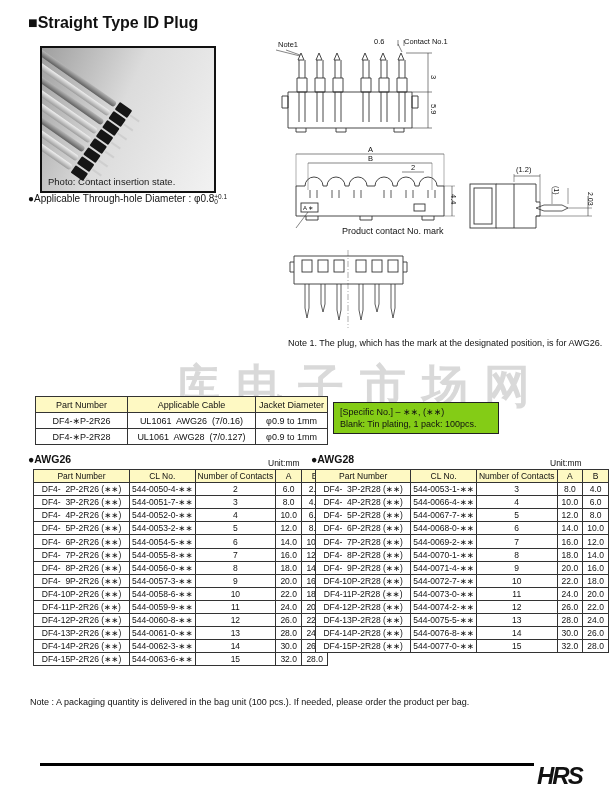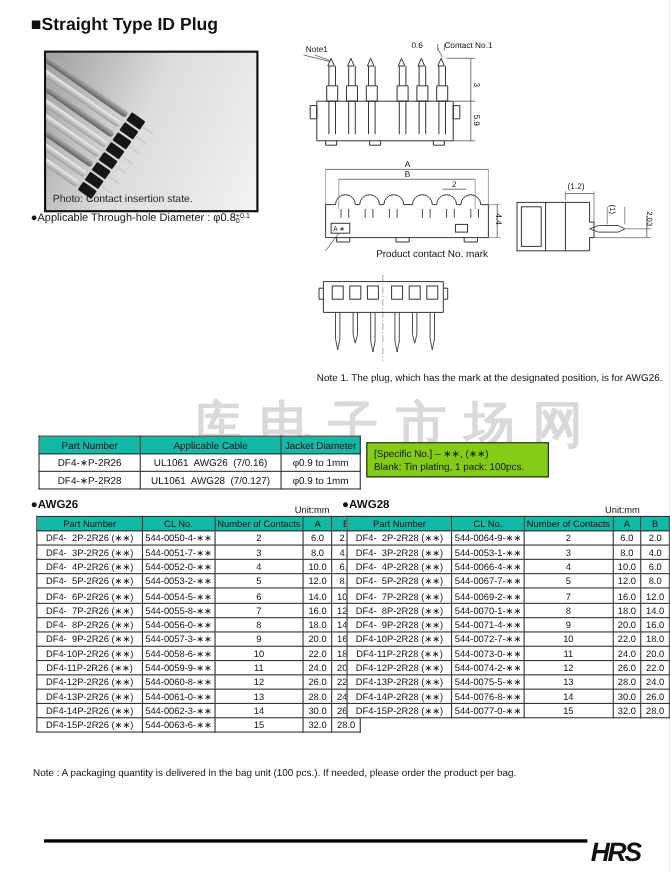--- a/index.html
+++ b/index.html
@@ -3,37 +3,37 @@
 <meta charset="utf-8">
 <style>
   html,body{margin:0;padding:0;background:#888;}
   .page{position:relative;width:609px;height:793px;background:#fff;overflow:hidden;
         font-family:"Liberation Sans",sans-serif;color:#111;}
   .abs{position:absolute;}
   .watermark{left:174px;top:356px;font-size:46px;font-weight:bold;color:#d9d9d9;
              letter-spacing:16px;z-index:0;white-space:nowrap;}
   .title{left:28px;top:14px;font-size:16px;font-weight:bold;z-index:2;}
   .photo{left:40px;top:46px;width:172px;height:143px;border:2px solid #111;
-         background:linear-gradient(115deg,#9f9f9f,#dcdcdc 45%,#f2f2f2);overflow:hidden;z-index:2;padding-left:19px;}
+         background:linear-gradient(115deg,#9f9f9f,#dcdcdc 45%,#f2f2f2);overflow:hidden;z-index:2;}
   .cableset{position:absolute;left:-46px;top:-34px;transform:rotate(35deg);transform-origin:0 0;}
   .cablerow{display:flex;align-items:center;height:11px;}
   .cable-strip{width:150px;height:6px;background:linear-gradient(#efefef,#9c9c9c);border-radius:3px;}
   .cable-strip.dark{background:linear-gradient(#b5b5b5,#5f5f5f);}
   .plug-block{width:15px;height:9px;background:#161616;margin-left:2px;border-radius:1px;}
   .plug-pin{width:11px;height:2px;background:#cfcfcf;margin-left:1px;}
   .photo-caption{position:absolute;left:6px;bottom:4px;font-size:9.5px;color:#1a1a1a;}
   .through-hole{left:28px;top:193px;font-size:10px;z-index:2;}
   .tol{display:inline-block;vertical-align:-2px;line-height:5px;font-size:6.5px;text-align:left;}
   .notes{left:288px;top:336px;font-size:9px;line-height:14px;z-index:2;}
   .sec-head{font-size:10.5px;z-index:2;}
   .unit{font-size:8.5px;z-index:2;}
   table.tbl{border-collapse:collapse;border:1.5px solid #111;background:#fff;z-index:2;position:absolute;}
   table.tbl th,table.tbl td{border:1px solid #333;font-size:8.5px;text-align:center;
       padding:0 2px;height:12.1px;white-space:pre;font-weight:normal;}
-  table.tbl th{background:#14b8a6;}
+  table.tbl th{background:#fef9c3;}
   table.cable-tbl th,table.cable-tbl td{font-size:9px;height:15px;}
   .spec-box{left:333px;top:402px;width:152px;border:1.2px solid #222;background:#84cc16;
             font-size:9px;line-height:12px;padding:3px 6px;z-index:2;}
   .foot-note{left:30px;top:697px;font-size:9px;z-index:2;}
   .rule{left:40px;top:763px;width:494px;height:3px;background:#000;z-index:2;}
   .hrs{left:537px;top:751px;font-size:24px;font-weight:900;letter-spacing:-2px;
        font-family:"Liberation Sans",sans-serif;font-style:italic;z-index:2;margin-top:11px;}
   .pageno{left:578px;top:804px;font-size:10px;z-index:2;}
   svg{position:absolute;z-index:2;overflow:visible;}
   svg text{font-family:"Liberation Sans",sans-serif;font-size:7.5px;fill:#111;}
@@ -369,27 +369,20 @@
         <tr>
           <th>Part Number</th>
           <th>CL No.</th>
           <th>Number of Contacts</th>
           <th>A</th>
           <th>B</th>
         </tr>
       </thead>
       <tbody>
         <tr>
-          <td>DF4-  2P-2R28 (∗∗)</td>
-          <td>544-0064-9-∗∗</td>
-          <td>2</td>
-          <td>6.0</td>
-          <td>2.0</td>
-        </tr>
-        <tr>
           <td>DF4-  3P-2R28 (∗∗)</td>
           <td>544-0053-1-∗∗</td>
           <td>3</td>
           <td>8.0</td>
           <td>4.0</td>
         </tr>
         <tr>
           <td>DF4-  4P-2R28 (∗∗)</td>
           <td>544-0066-4-∗∗</td>
           <td>4</td>
@@ -397,20 +390,27 @@
           <td>6.0</td>
         </tr>
         <tr>
           <td>DF4-  5P-2R28 (∗∗)</td>
           <td>544-0067-7-∗∗</td>
           <td>5</td>
           <td>12.0</td>
           <td>8.0</td>
         </tr>
         <tr>
+          <td>DF4-  6P-2R28 (∗∗)</td>
+          <td>544-0068-0-∗∗</td>
+          <td>6</td>
+          <td>14.0</td>
+          <td>10.0</td>
+        </tr>
+        <tr>
           <td>DF4-  7P-2R28 (∗∗)</td>
           <td>544-0069-2-∗∗</td>
           <td>7</td>
           <td>16.0</td>
           <td>12.0</td>
         </tr>
         <tr>
           <td>DF4-  8P-2R28 (∗∗)</td>
           <td>544-0070-1-∗∗</td>
           <td>8</td>

